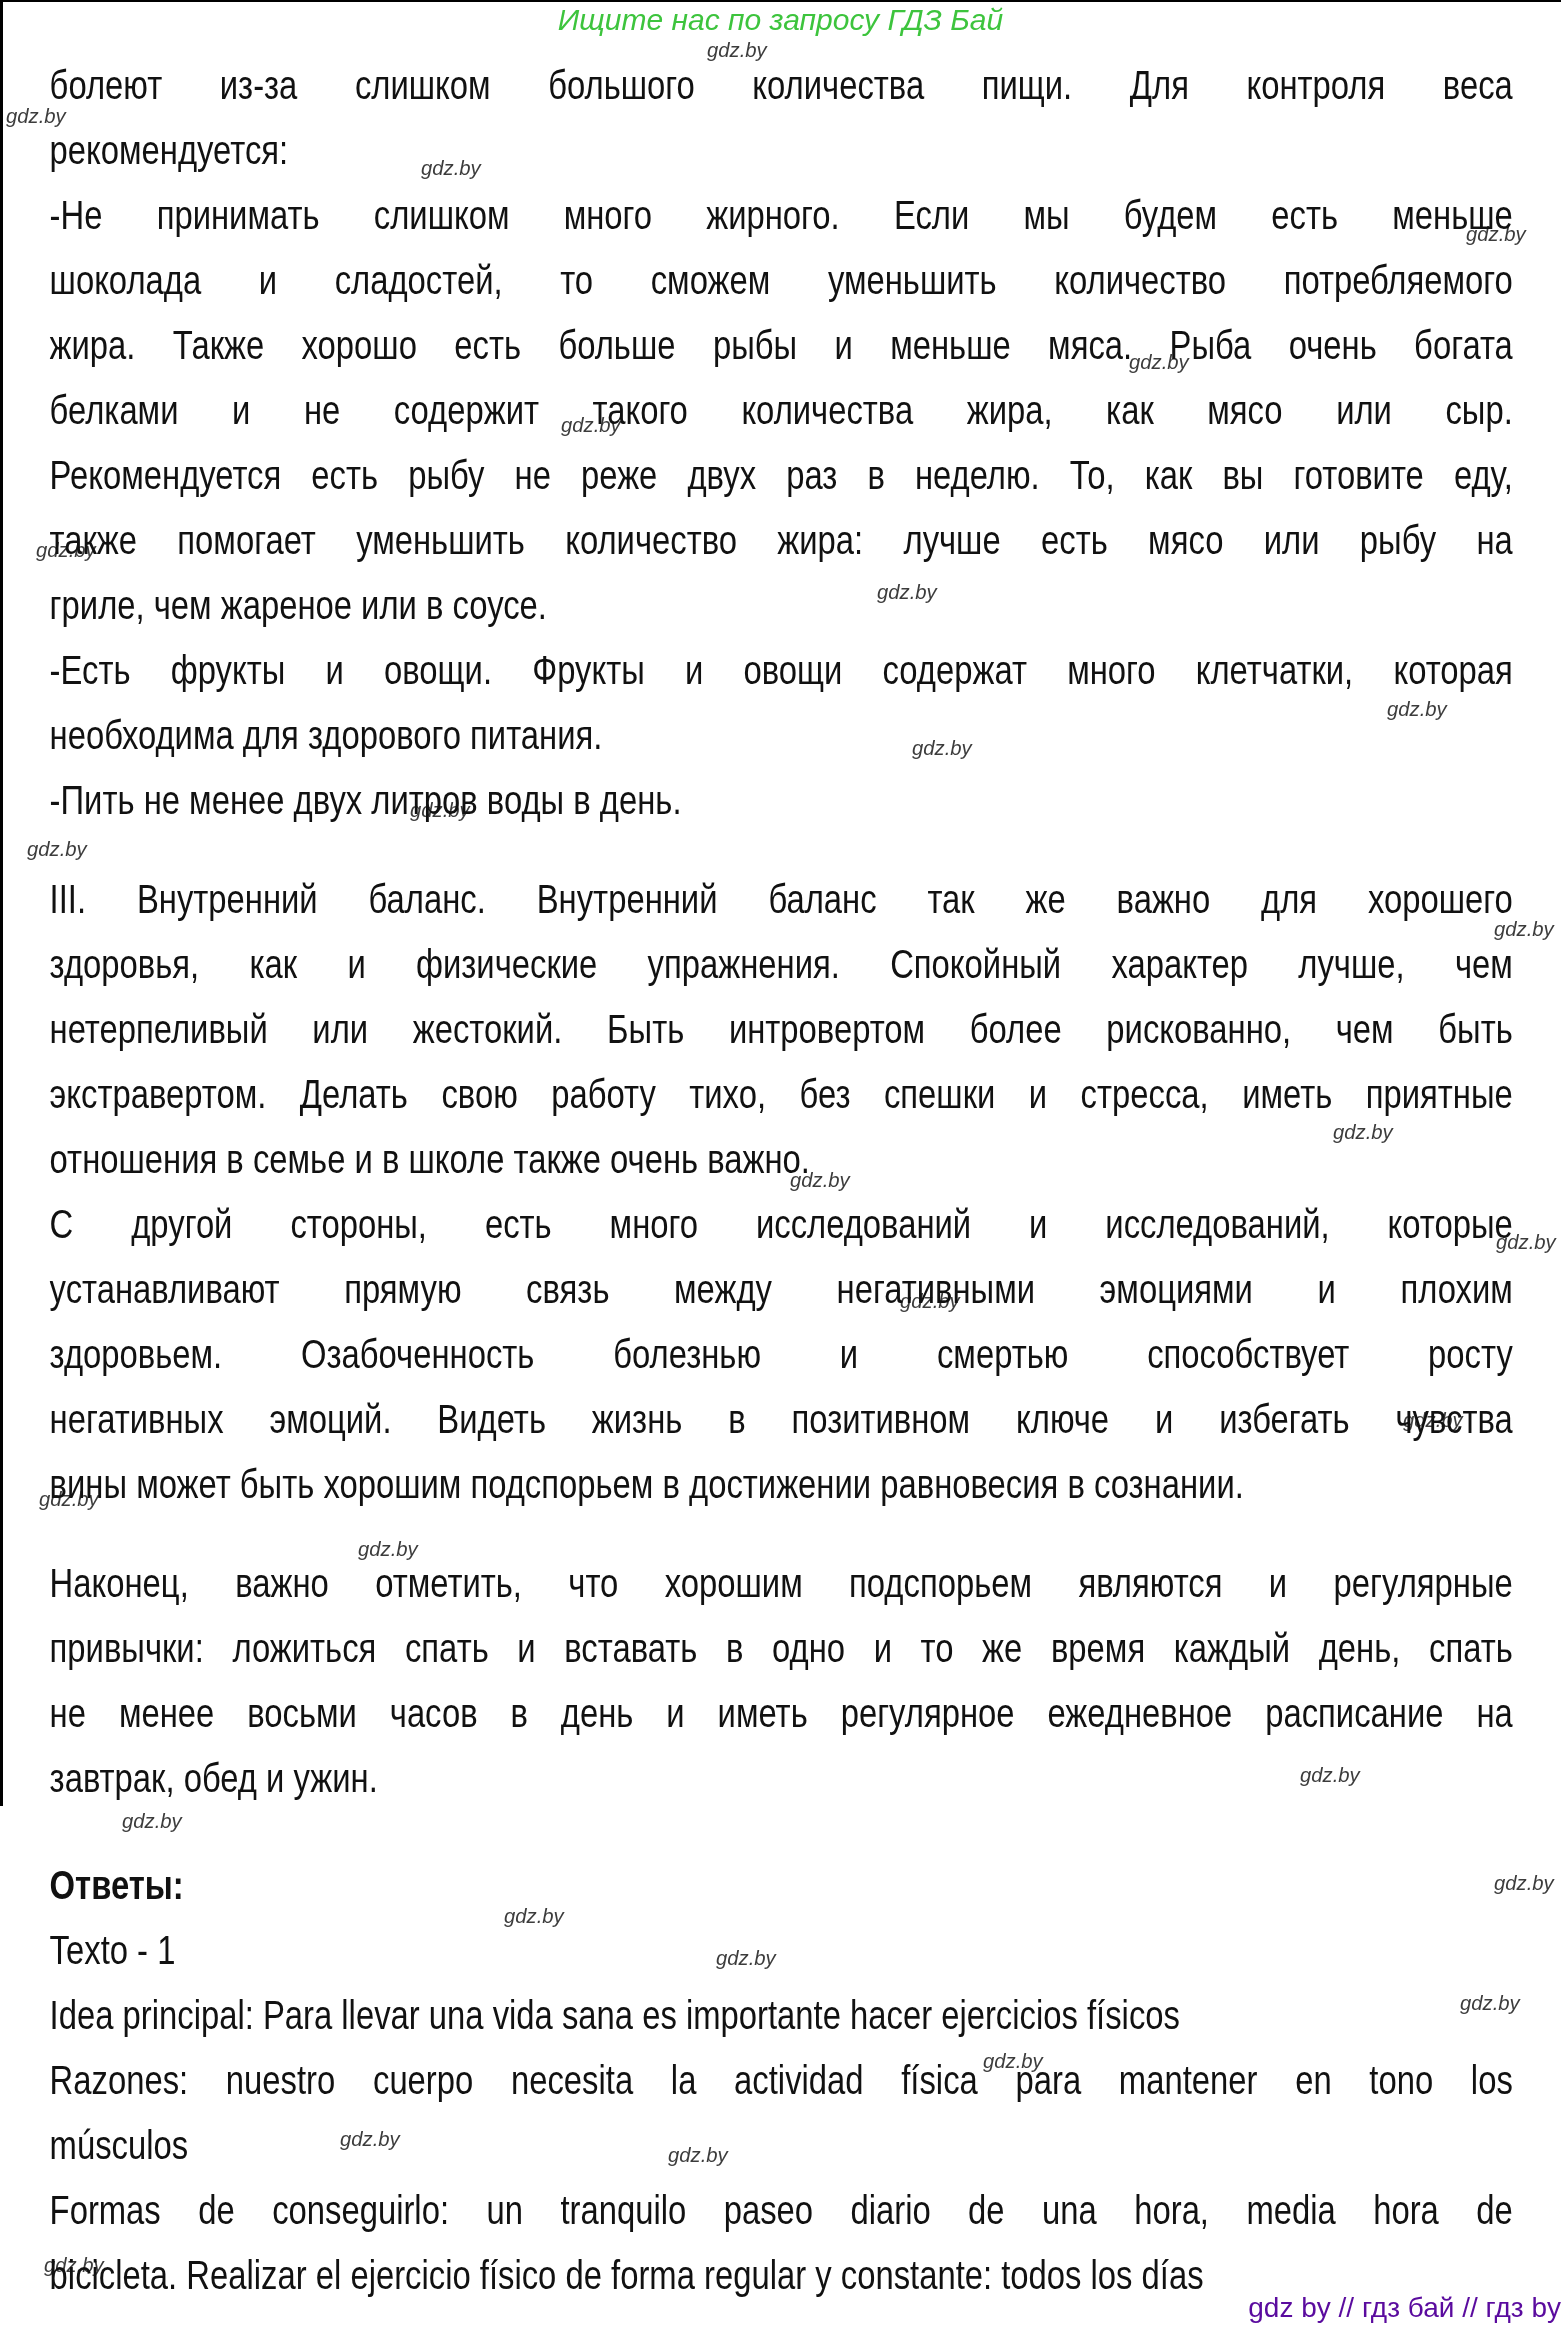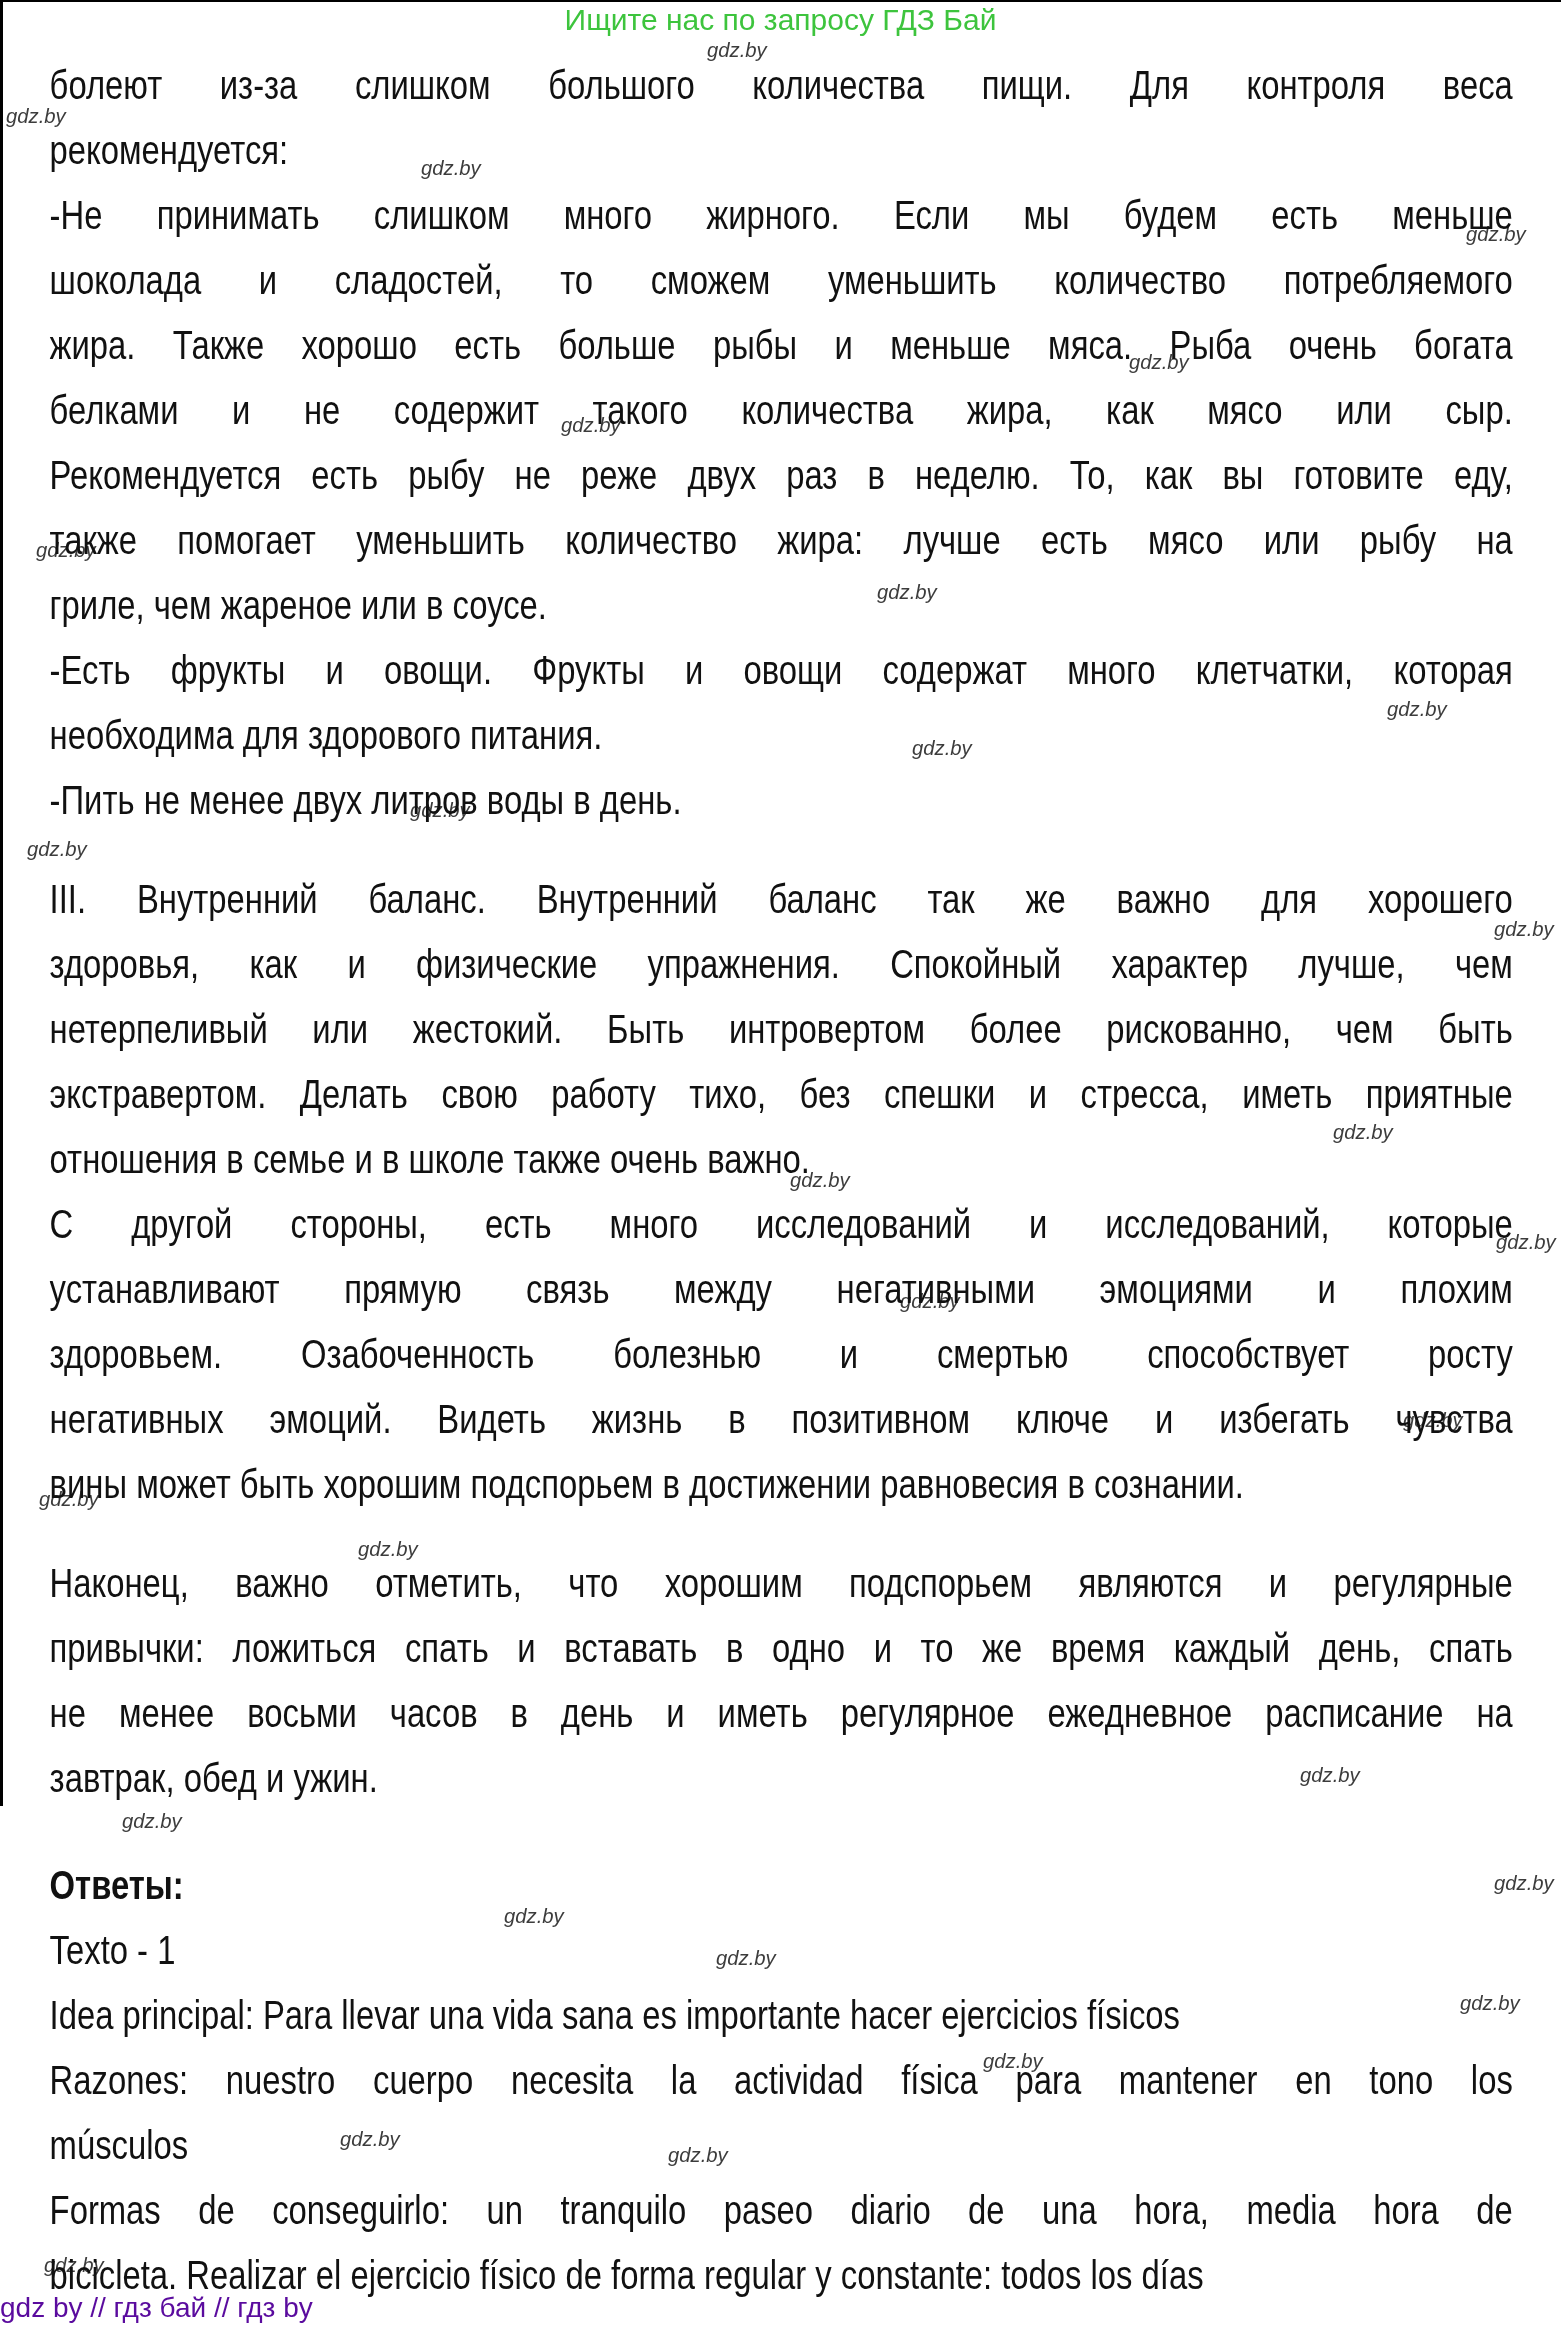--- a/index.html
+++ b/index.html
@@ -20,20 +20,21 @@
   }
   .border-left {
     position: absolute; top: 0; left: 0;
     width: 3px; height: 1806px; background: #000;
   }
   .banner {
     position: absolute; top: 3px; left: 0; width: 100%;
     text-align: center;
     font-size: 30px; line-height: 33px;
     color: var(--banner-green, #3dc43d);
+    font-style: italic;
   }
   .wm {
     position: absolute;
     font-size: 20.3px; line-height: 22.6px;
     color: var(--watermark-gray, #3c3c3c);
     white-space: nowrap;
     font-style: italic;
   }
   .doc {
     position: absolute; top: 53px; left: 0;
@@ -54,21 +55,21 @@
   }
   .ln.l {
     text-align-last: left;
     white-space: nowrap;
   }
   .ln.b { font-weight: bold; }
   .g45 { margin-top: 34px; }
   .g56 { margin-top: 42px; }
   .footer {
     position: absolute; top: 2290px; left: 0; width: 100%;
-    text-align: left;
+    text-align: right;
     font-size: 28px; line-height: 35px;
     color: var(--footer-purple, #5a0b9e);
   }
 </style>
 </head>
 <body>
 
 <div class="border-top"></div>
 <div class="border-left"></div>
 

